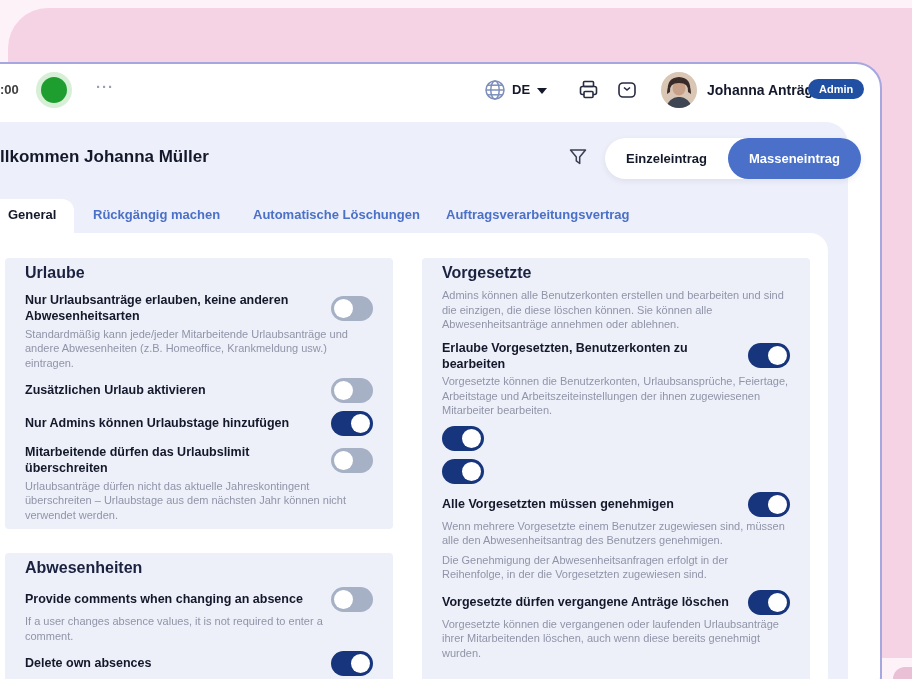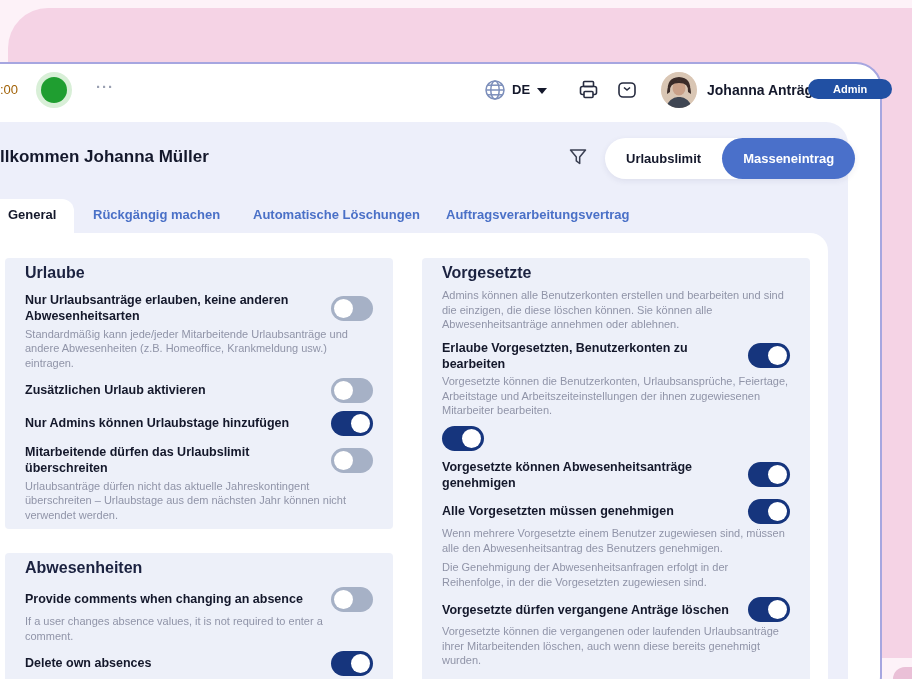--- a/index.html
+++ b/index.html
@@ -12,35 +12,35 @@
   .bg-blob{left:8px;top:8px;width:904px;height:650px;background:#f5d3e5;border-radius:40px 0 0 0;}
   .bg-blob2{left:893px;top:667px;width:19px;height:12px;background:#eac0d7;border-radius:18px 0 0 0;}
 
   
   .window{left:-30px;top:62px;width:912px;height:640px;background:#ffffff;
           border:2px solid #a6a6e0;border-radius:26px;box-sizing:border-box;}
   .panel{left:-30px;top:122px;width:878px;height:600px;background:#edeffa;border-radius:22px;}
   .content{left:-30px;top:233px;width:858px;height:470px;background:#ffffff;border-radius:18px;}
 
   
-  .time{left:0;top:82px;font-size:13px;font-weight:normal;color:#a16207;}
+  .time{left:0;top:82px;font-size:13px;font-weight:bold;color:#404040;}
   .statusdot{left:41px;top:77px;width:26px;height:26px;border-radius:50%;
              background:#1f9e30;box-shadow:0 0 0 5px #d8efd7;cursor:pointer;}
   .more{left:96px;top:78px;font-size:15px;font-weight:bold;color:#9aa0b2;letter-spacing:1px;cursor:pointer;}
   .globe{left:484px;top:79px;cursor:pointer;}
   .lang{left:512px;top:82px;font-size:13px;font-weight:bold;color:#14182b;cursor:pointer;}
   .caret{left:537px;top:88px;width:0;height:0;border-left:5px solid transparent;
          border-right:5px solid transparent;border-top:6px solid #14182b;cursor:pointer;}
   .printer{left:578px;top:79px;cursor:pointer;}
   .mail{left:616px;top:79px;cursor:pointer;}
   .avatar{left:661px;top:72px;width:36px;height:36px;border-radius:50%;overflow:hidden;cursor:pointer;
           background:#e8d3c3;}
   .uname{left:707px;top:82px;font-size:14px;font-weight:bold;color:#14182b;}
   .badge{left:808px;top:79px;background:#2150a3;color:#fff;font-size:11px;font-weight:bold;
-         padding:4px 25px;border-radius:11px;cursor:pointer;}
+         padding:4px 11px;border-radius:11px;cursor:pointer;}
 
   
   .pagetitle{left:0;top:147px;font-size:17px;font-weight:bold;color:#14182b;}
   .filter{left:568px;top:147px;cursor:pointer;}
   .btngroup{left:605px;top:138px;height:41px;background:#ffffff;border-radius:21px;
             display:flex;align-items:stretch;box-shadow:0 2px 6px rgba(40,40,90,.08);}
   .btn{border:none;background:transparent;font-family:inherit;font-size:13px;font-weight:bold;
        padding:0 21px;border-radius:21px;cursor:pointer;color:#14182b;}
   .btn.primary{background:#4a70ca;color:#ffffff;}
 
@@ -123,21 +123,21 @@
   <div class="abs panel"></div>
   <div class="abs pagetitle">llkommen Johanna Müller</div>
 
   <div class="abs filter">
     <svg width="20" height="20" viewBox="0 0 20 20" fill="none" stroke="#3a3f52" stroke-width="1.5" stroke-linejoin="round">
       <path d="M2.5 3 h15 l-5.8 7 v6.5 l-3.4 -2.6 v-3.9 Z"></path>
     </svg>
   </div>
 
   <div class="abs btngroup">
-    <button class="btn">Urlaubslimit</button>
+    <button class="btn">Einzeleintrag</button>
     <button class="btn primary">Masseneintrag</button>
   </div>
 
   <div class="abs tabbg"></div>
   <div class="abs tab active t0">General</div>
   <div class="abs tab t1">Rückgängig machen</div>
   <div class="abs tab t2">Automatische Löschungen</div>
   <div class="abs tab t3">Auftragsverarbeitungsvertrag</div>
 
   <div class="abs content"></div>
@@ -196,21 +196,20 @@
           <div class="knob"></div>
         </div>
       </div>
       <p class="desc">Vorgesetzte können die Benutzerkonten, Urlaubsansprüche, Feiertage, Arbeitstage und Arbeitszeiteinstellungen der ihnen zugewiesenen Mitarbeiter bearbeiten.</p>
       <div class="row">
         <div class="toggle on">
           <div class="knob"></div>
         </div>
       </div>
       <div class="row">
-        <div class="rlabel">Vorgesetzte können Abwesenheitsanträge genehmigen</div>
         <div class="toggle on">
           <div class="knob"></div>
         </div>
       </div>
       <div class="row">
         <div class="rlabel">Alle Vorgesetzten müssen genehmigen</div>
         <div class="toggle on">
           <div class="knob"></div>
         </div>
       </div>

